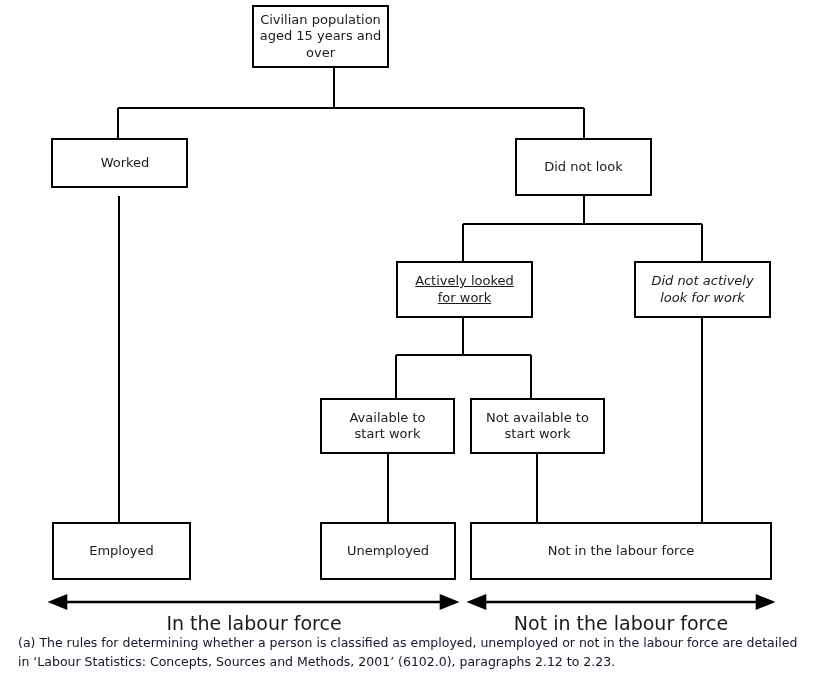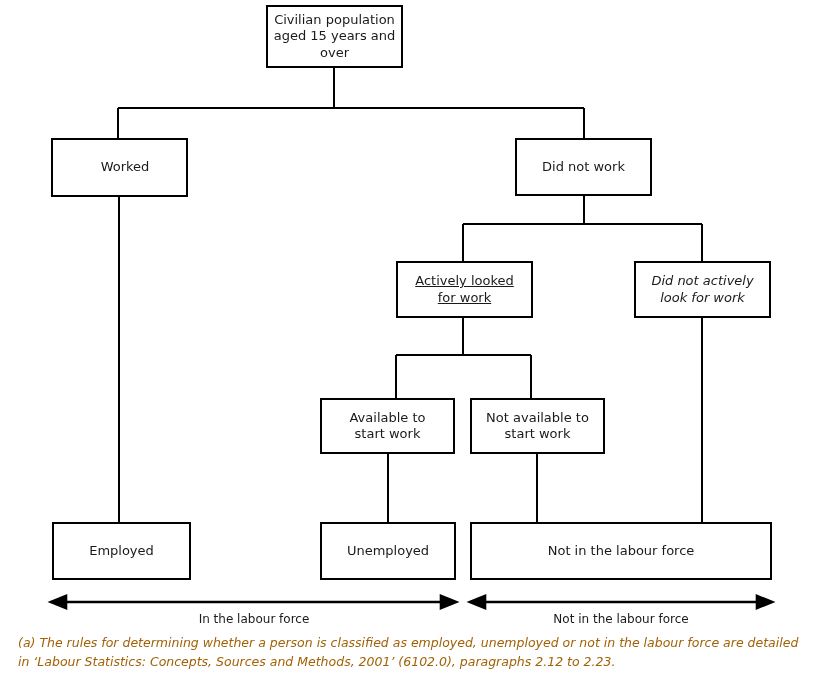--- a/index.html
+++ b/index.html
@@ -37,34 +37,33 @@
     justify-content: center;
     text-align: center;
     line-height: 1.25;
     font-size: 13px;
     color: #1a1a1a;
     white-space: pre-line;
     padding: 2px 4px;
   }
   .axis-label {
     position: absolute;
-    font-size: 12px;
+    font-size: 19px;
     color: #1a1a1a;
     text-align: center;
     white-space: nowrap;
   }
   .footnote {
     position: absolute;
     left: 18px;
     top: 634px;
     width: 790px;
     font-size: 12.5px;
     line-height: 1.5;
-    color: #a16207;
-    font-style: italic;
+    color: #0f172a;
   }
 </style>
 </head>
 <body>
 
 <div id="diagram-root">
 
   <svg class="svg-layer" viewBox="0 0 825 675" width="825" height="675" xmlns="http://www.w3.org/2000/svg">
     <g stroke="#000000" stroke-width="2.2" fill="none" shape-rendering="crispEdges">
 
@@ -101,27 +100,27 @@
       <line x1="61" y1="602" x2="446" y2="602"></line>
       <polygon points="51,602 66,596 66,608"></polygon>
       <polygon points="456,602 441,596 441,608"></polygon>
 
       <line x1="480" y1="602" x2="762" y2="602"></line>
       <polygon points="470,602 485,596 485,608"></polygon>
       <polygon points="772,602 757,596 757,608"></polygon>
     </g>
   </svg>
 
-  <div class="node-box" style="left:266px; top:5px; width:137px; height:63px;">Civilian population
+  <div class="node-box" style="left:252px; top:5px; width:137px; height:63px;">Civilian population
 aged 15 years and
 over</div>
 
-  <div class="node-box" style="left:51px; top:138px; width:137px; height:59px;padding-left:15px;">Worked</div>
+  <div class="node-box" style="left:51px; top:138px; width:137px; height:50px;padding-left:15px;">Worked</div>
 
-  <div class="node-box" style="left:515px; top:138px; width:137px; height:58px;">Did not work</div>
+  <div class="node-box" style="left:515px; top:138px; width:137px; height:58px;">Did not look</div>
 
   <div class="node-box" style="left:396px; top:261px; width:137px; height:57px;text-decoration:underline;">Actively looked
 for work</div>
 
   <div class="node-box" style="left:634px; top:261px; width:137px; height:57px;font-style:italic;">Did not actively
 look for work</div>
 
   <div class="node-box" style="left:320px; top:398px; width:135px; height:56px;">Available to
 start work</div>
 

